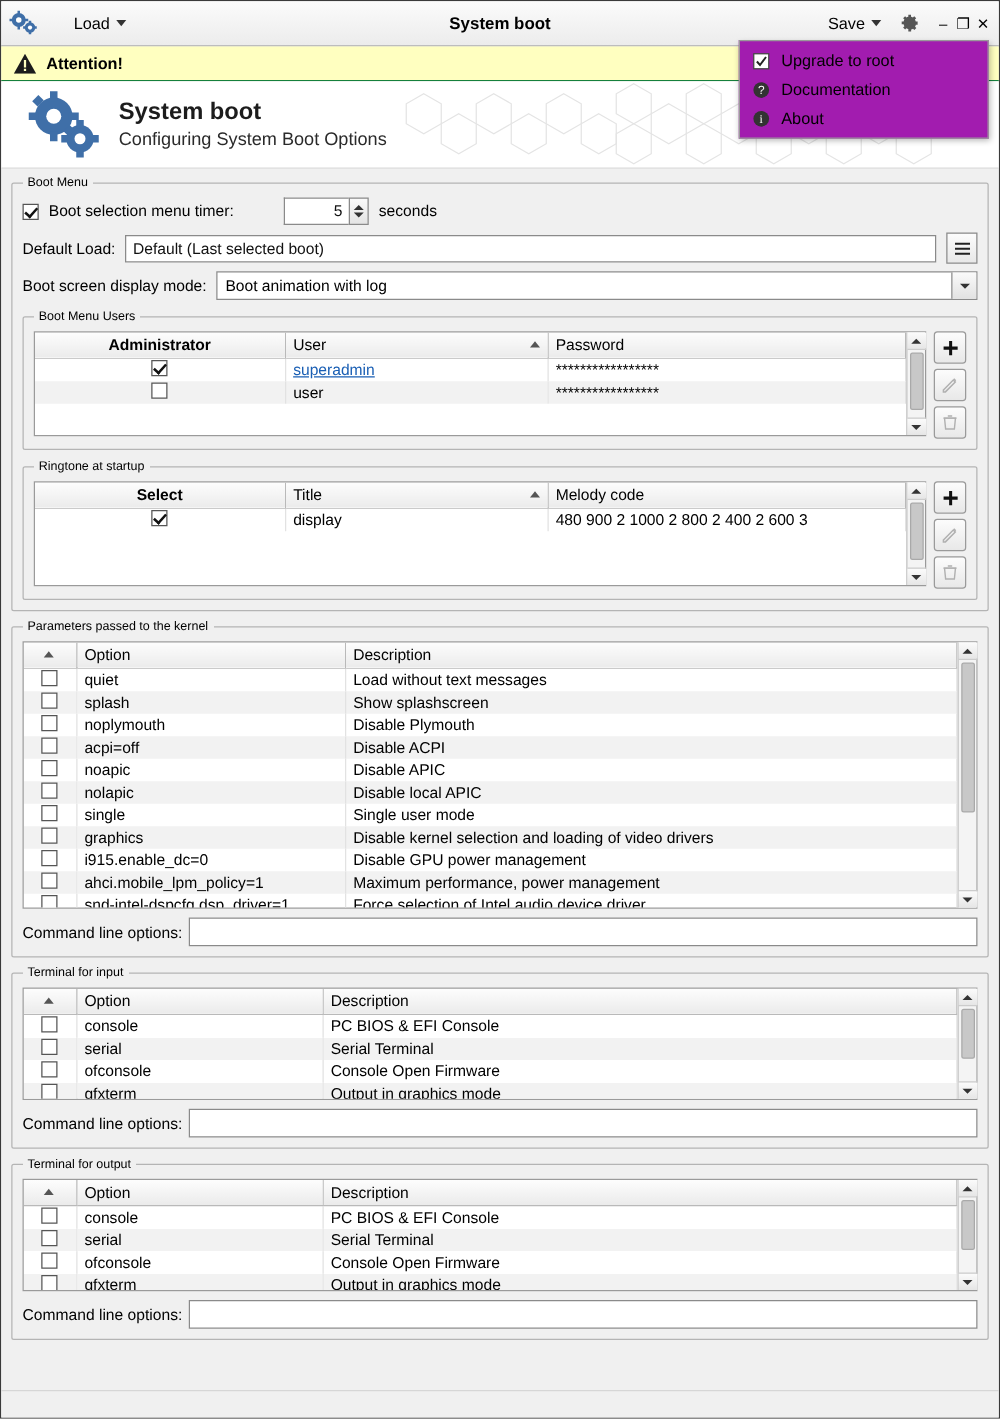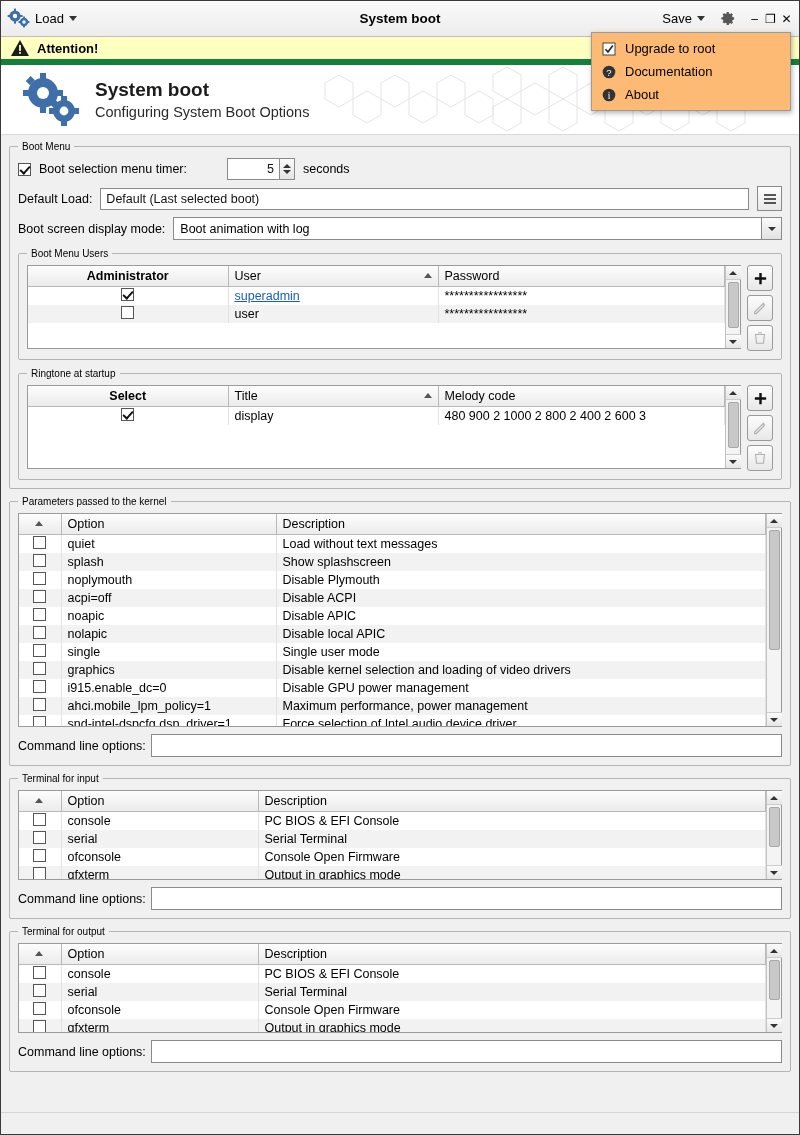--- a/index.html
+++ b/index.html
@@ -22,38 +22,38 @@
   
   .titlebar {
     height: 36px;
     background: linear-gradient(#fbfbfb, #ececec);
     border-bottom: 1px solid #bdbdbd;
     display: flex; align-items: center;
     padding: 0 6px;
     position: relative;
     flex: none;
   }
-  .tb-left { display: flex; align-items: center; gap: 0; }
+  .tb-left { display: flex; align-items: center; gap: 24px; }
   .tb-title {
     position: absolute; left: 0; right: 0; text-align: center;
     font-weight: bold; font-size: 13.5px; pointer-events: none;
   }
   .tb-right { margin-left: auto; display: flex; align-items: center; gap: 10px; z-index: 2;}
   .menu-btn { display: flex; align-items: center; gap: 5px; font-size: 13px; padding: 2px 4px; cursor: default;}
   .caret { width: 0; height: 0; border-left: 4px solid transparent; border-right: 4px solid transparent; border-top: 5px solid #333; }
   .gear-ico { width: 17px; height: 17px; }
   .winbtns { display: flex; align-items: center; gap: 3px; margin-left: 2px; }
   .winbtn { font-size: 12px; line-height: 1; width: 13px; text-align:center;}
   .app-gears { width: 24px; height: 22px; }
 
   
   .attention {
     height: 28px;
     background: #ffffc0;
-    border-bottom: 6px solid #15803d;
+    border-bottom: 1px solid #15803d;
     display: flex; align-items: center; gap: 8px;
     padding-left: 10px;
     font-weight: bold; font-size: 13px;
     flex: none;
   }
   .warn-ico { width: 18px; height: 16px; }
 
   
   .banner {
     height: 70px; background: #ffffff; position: relative; overflow: hidden;
@@ -149,21 +149,21 @@
     background: linear-gradient(#fcfcfc,#e8e8e8);
     display: flex; align-items: center; justify-content: center;
   }
   .sbtn.dis { color: #b0b0b0; }
   .cmdrow { display: flex; align-items: center; gap: 5px; margin-top: 7px; }
   .cmdrow .txtin { flex: 1; height: 23px; }
 
   
   .popup {
     position: absolute; top: 31px; left: 590px; width: 200px;
-    background: #fdba74; border: 1px solid #9a9a9a;
+    background: #a21caf; border: 1px solid #9a9a9a;
     box-shadow: 1px 2px 5px rgba(0,0,0,.3);
     padding: 4px 0; z-index: 50;
   }
   .popup-item { display: flex; align-items: center; gap: 9px; padding: 4px 10px; font-size: 13px; }
   .pop-ico { width: 14px; height: 14px; flex: none; }
   .bottombar { height: 22px; background: #f0f0f0; border-top: 1px solid #d6d6d6; flex:none;}
 </style>
 </head>
 <body>
 

